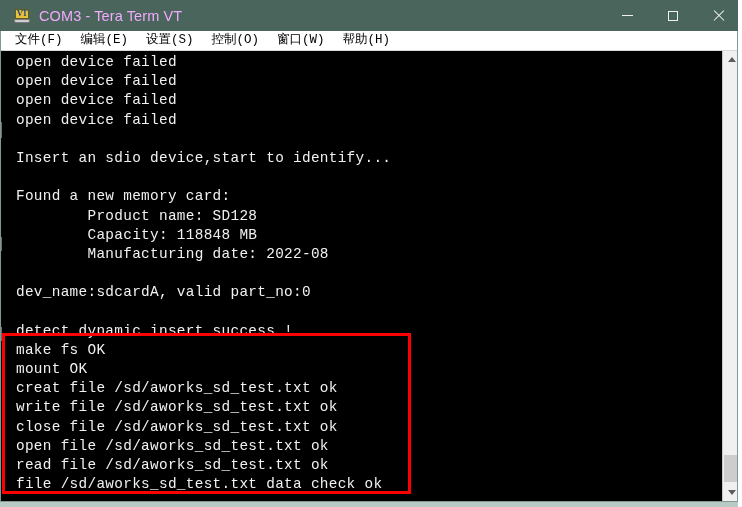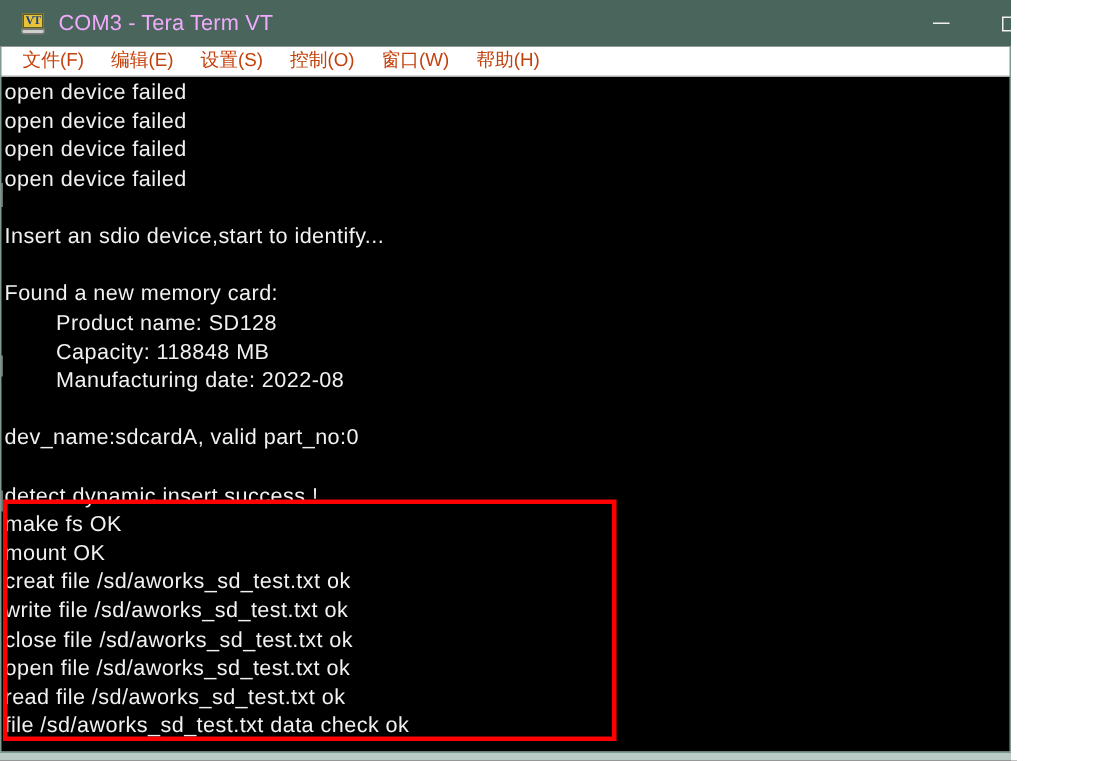--- a/index.html
+++ b/index.html
@@ -5,21 +5,21 @@
   html, body {
     margin: 0;
     padding: 0;
     background: #ffffff;
   }
   body {
     font-family: "Liberation Sans", sans-serif;
   }
   #app {
     position: relative;
-    width: 674px;
+    width: 738px;
     height: 507px;
     overflow: hidden;
     background: #000000;
     box-sizing: border-box;
   }
 
   
   .titlebar {
     position: absolute;
     left: 0; top: 0;
@@ -127,42 +127,42 @@
     height: 20px;
     background: #ffffff;
     border-bottom: 1px solid #d8d8d8;
     box-sizing: border-box;
     display: flex;
     align-items: center;
     padding-left: 6px;
   }
   .menu-item {
     font-size: 12.5px;
-    color: #c2410c;
+    color: #000000;
     padding: 0 9px;
     height: 19px;
     line-height: 19px;
     white-space: nowrap;
-    font-family: Liberation Sans, sans-serif;
+    font-family: Liberation Mono, monospace;
   }
 
   
   .terminal {
     position: absolute;
     left: 0; top: 52px;
     width: 722px;
     height: 449px;
     background: #000000;
     overflow: hidden;
   }
   .term-lines {
     position: absolute;
-    left: 3px;
+    left: 16px;
     top: 1px;
-    font-family: Liberation Sans, sans-serif;
+    font-family: Liberation Mono, monospace;
     font-size: 14.4px;
     line-height: 19.2px;
     color: #f1f1f1;
     white-space: pre;
     letter-spacing: 0.3px;
   }
   .term-line { height: 19.2px; }
 
   
   .edge-tick {

